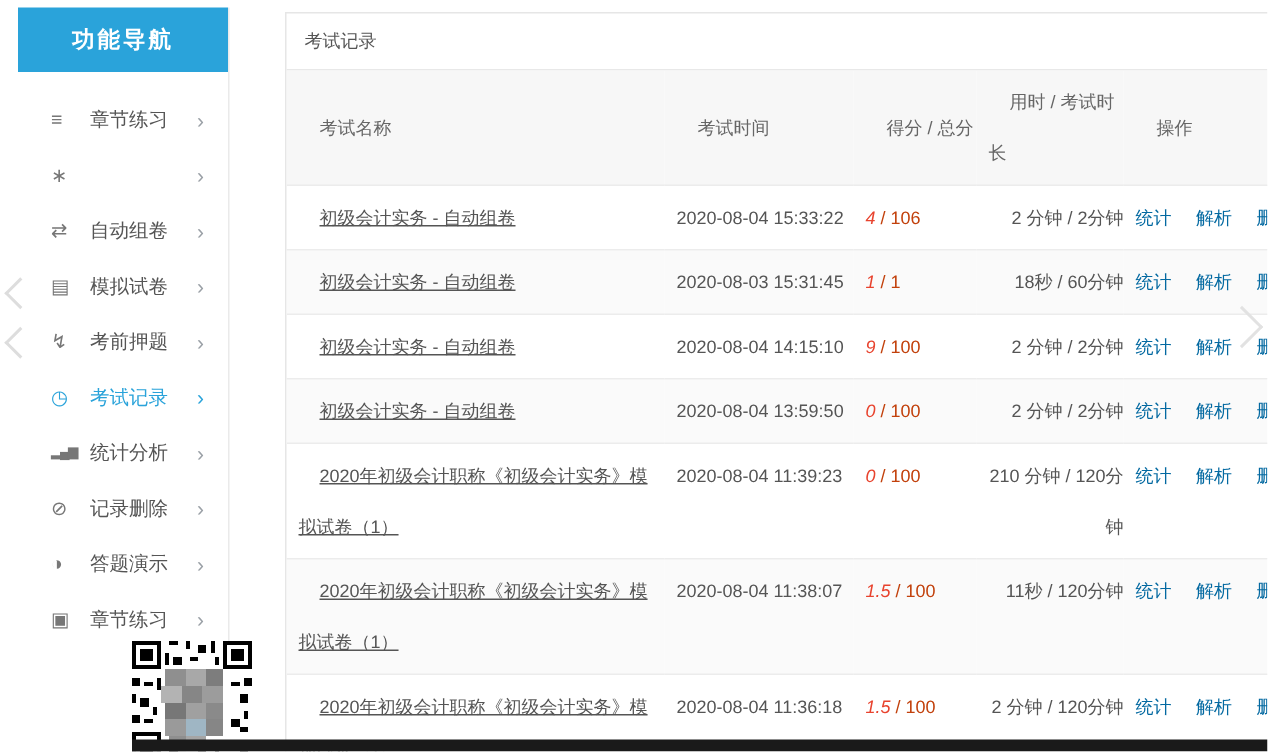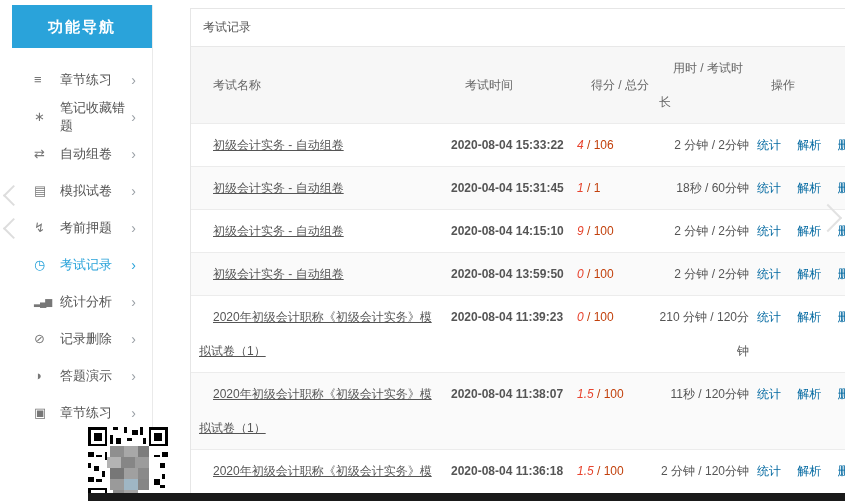--- a/index.html
+++ b/index.html
@@ -44,21 +44,21 @@
   table.records col.c3{width:82px;}
   table.records col.c4{width:98px;}
   table.records th{background:#f7f7f7;font-weight:normal;text-align:left;
     color:#666;font-size:12px;padding:4px 0 4px 8px;line-height:34px;
     text-indent:14px;}
   table.records td{font-size:12px;color:#555;padding:4px 0 4px 8px;
     line-height:34px;vertical-align:top;}
   table.records tbody tr{border-top:1px solid #ececec;}
   table.records tbody tr:nth-child(even){background:#fafafa;}
   td.c-name{text-indent:14px;text-decoration:underline;}
-  td.c-time{white-space:nowrap;font-size:11.5px;color:#666;font-weight:bold;}
+  td.c-time{white-space:nowrap;font-size:11.5px;color:#666;}
   .got{color:#e8432e;font-style:italic;}
   .tot{color:#c2410c;}
   td.c-dur{color:#6b9e6b;text-align:right;}
   td.c-ops{white-space:nowrap;}
   td.c-ops a{color:#0369a1;text-decoration:none;margin-right:13px;cursor:pointer;}
 
   
   .bottom-bar{position:absolute;left:88px;right:0;top:493px;height:8px;
     background:#1a1a1a;z-index:5;}
 </style>
@@ -72,21 +72,20 @@
 <aside class="sidebar">
   <div class="sidebar-header">功能导航</div>
   <nav class="menu" id="menu">
       <a class="menu-item">
     <span class="mi-icon">≡</span>
     <span class="mi-label">章节练习</span>
     <span class="mi-arrow">›</span>
   </a>
       <a class="menu-item">
     <span class="mi-icon">∗</span>
-    <span class="mi-label">笔记收藏错题</span>
     <span class="mi-arrow">›</span>
   </a>
       <a class="menu-item">
     <span class="mi-icon">⇄</span>
     <span class="mi-label">自动组卷</span>
     <span class="mi-arrow">›</span>
   </a>
       <a class="menu-item">
     <span class="mi-icon">▤</span>
     <span class="mi-label">模拟试卷</span>
@@ -214,21 +213,21 @@
     </td>
     <td class="c-dur">2 分钟 / 2分钟</td>
     <td class="c-ops">
       <a>统计</a>
       <a>解析</a>
       <a>删除</a>
     </td>
   </tr>
         <tr class="record-row">
     <td class="c-name">初级会计实务 - 自动组卷</td>
-    <td class="c-time">2020-04-04 15:31:45</td>
+    <td class="c-time">2020-08-03 15:31:45</td>
     <td class="c-score">
       <span class="got">1</span>
       <span class="tot">/ 1</span>
     </td>
     <td class="c-dur">18秒 / 60分钟</td>
     <td class="c-ops">
       <a>统计</a>
       <a>解析</a>
       <a>删除</a>
     </td>

